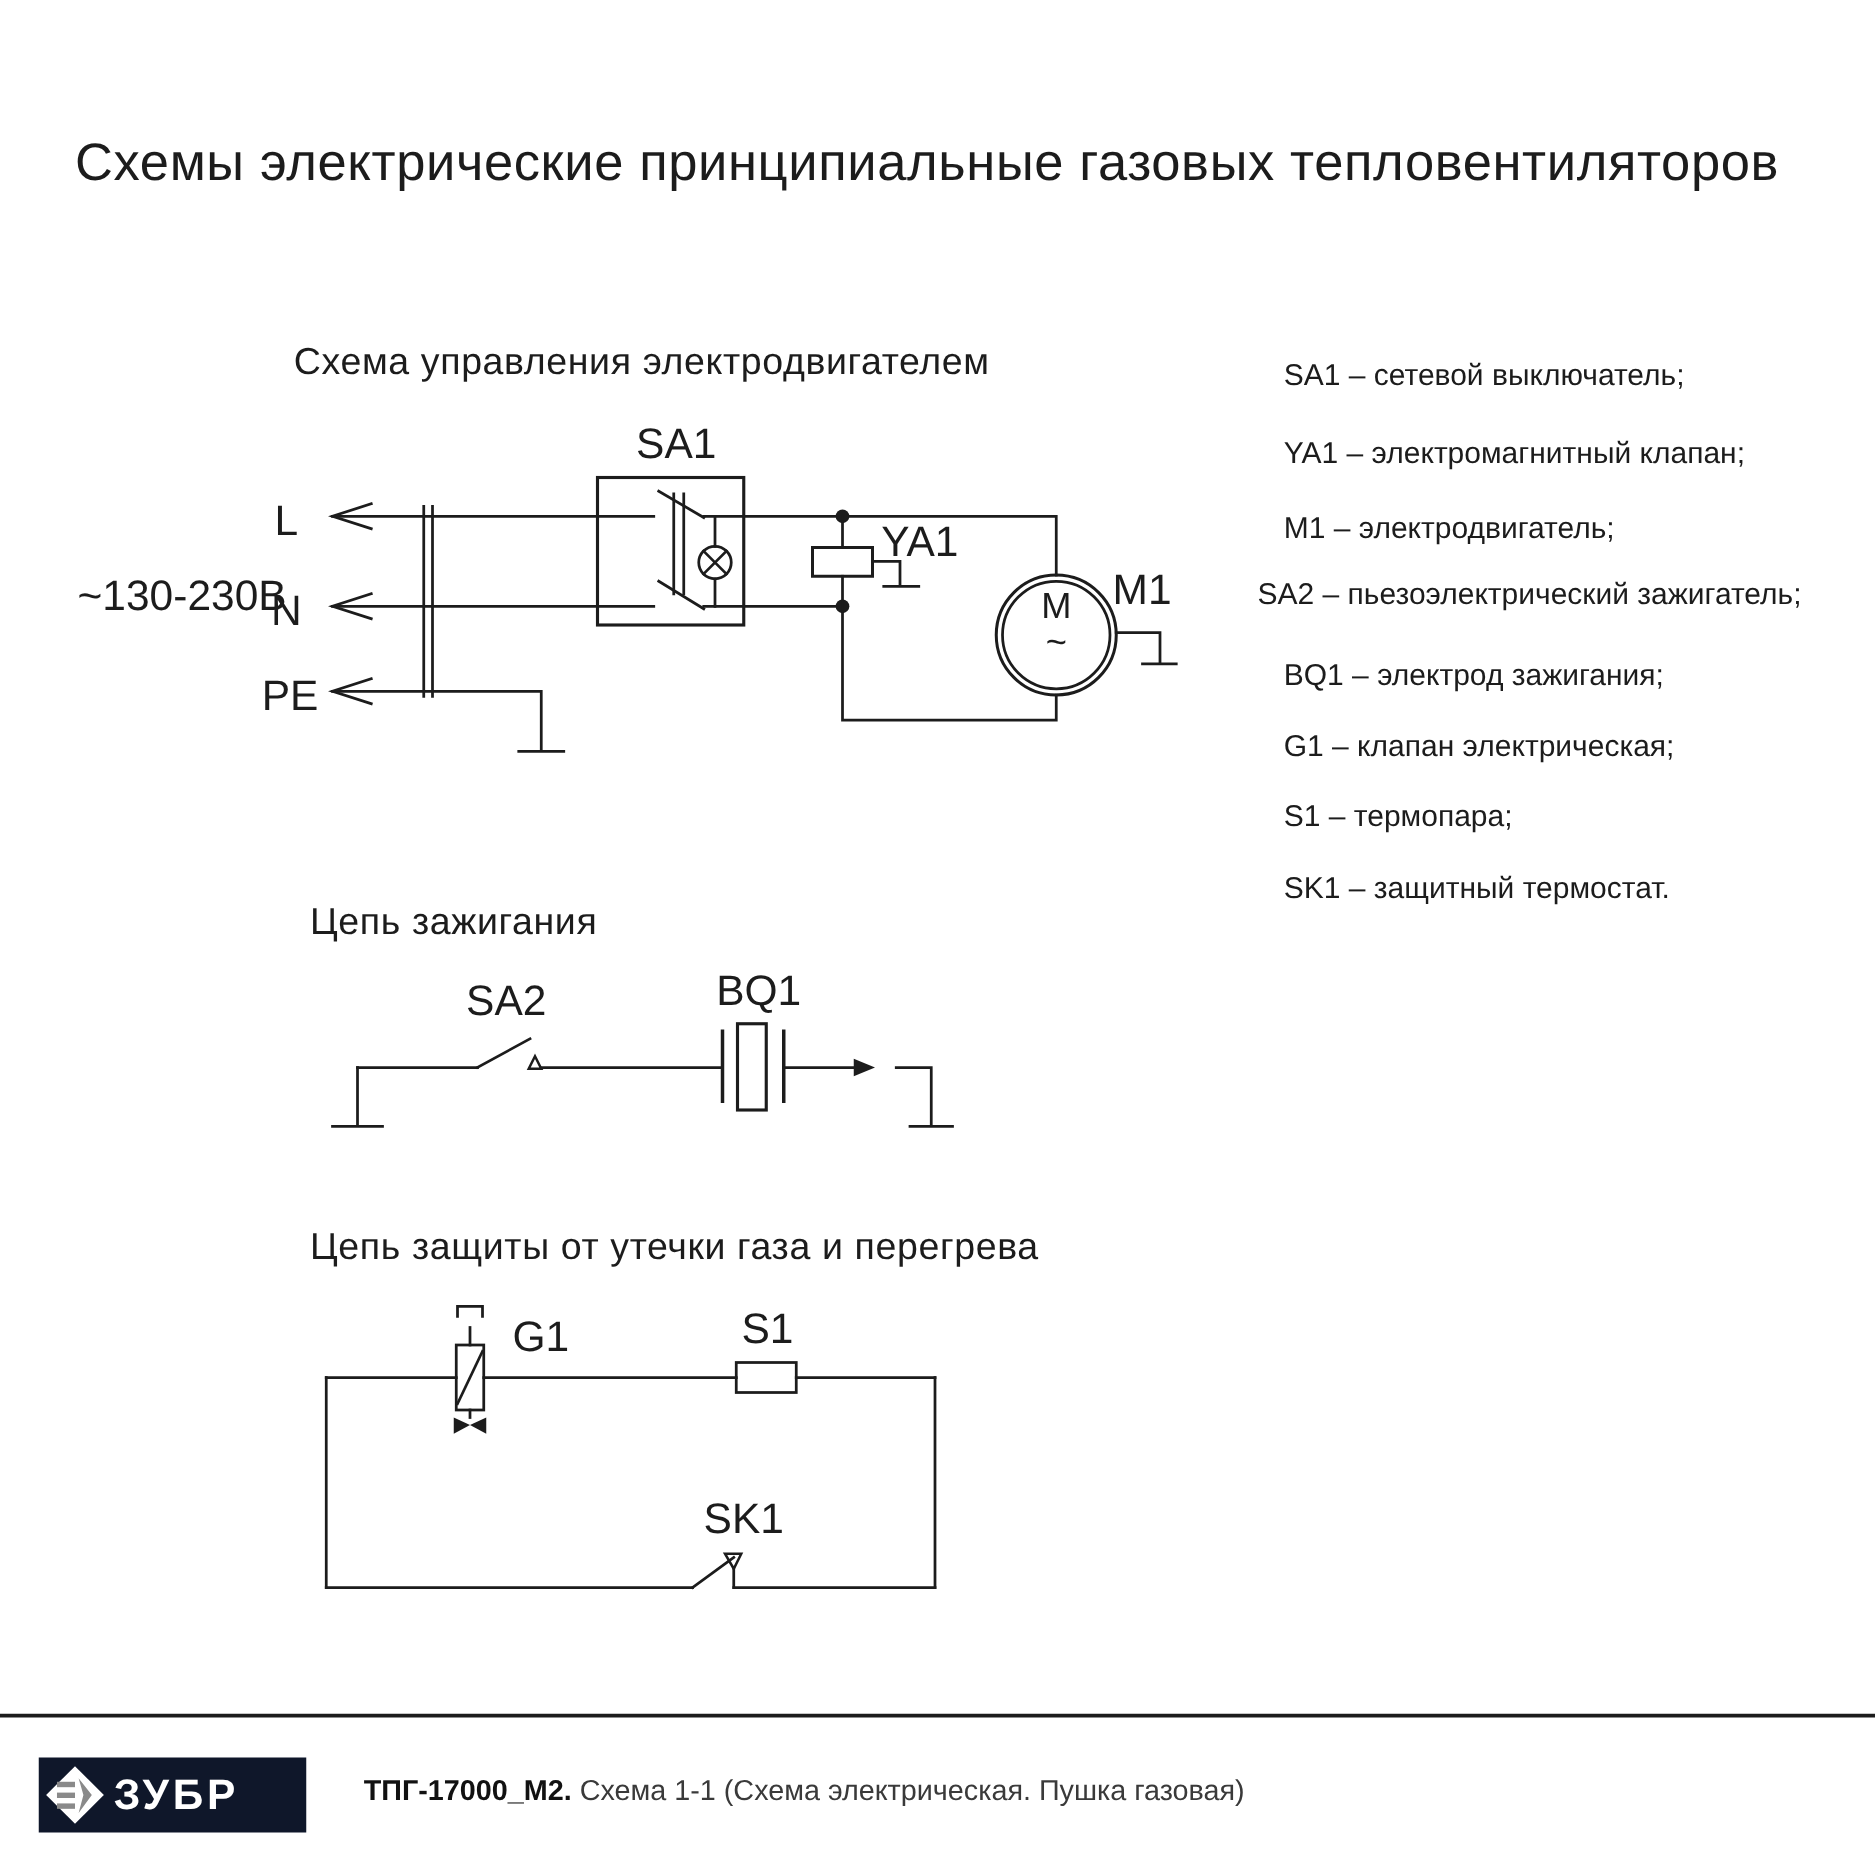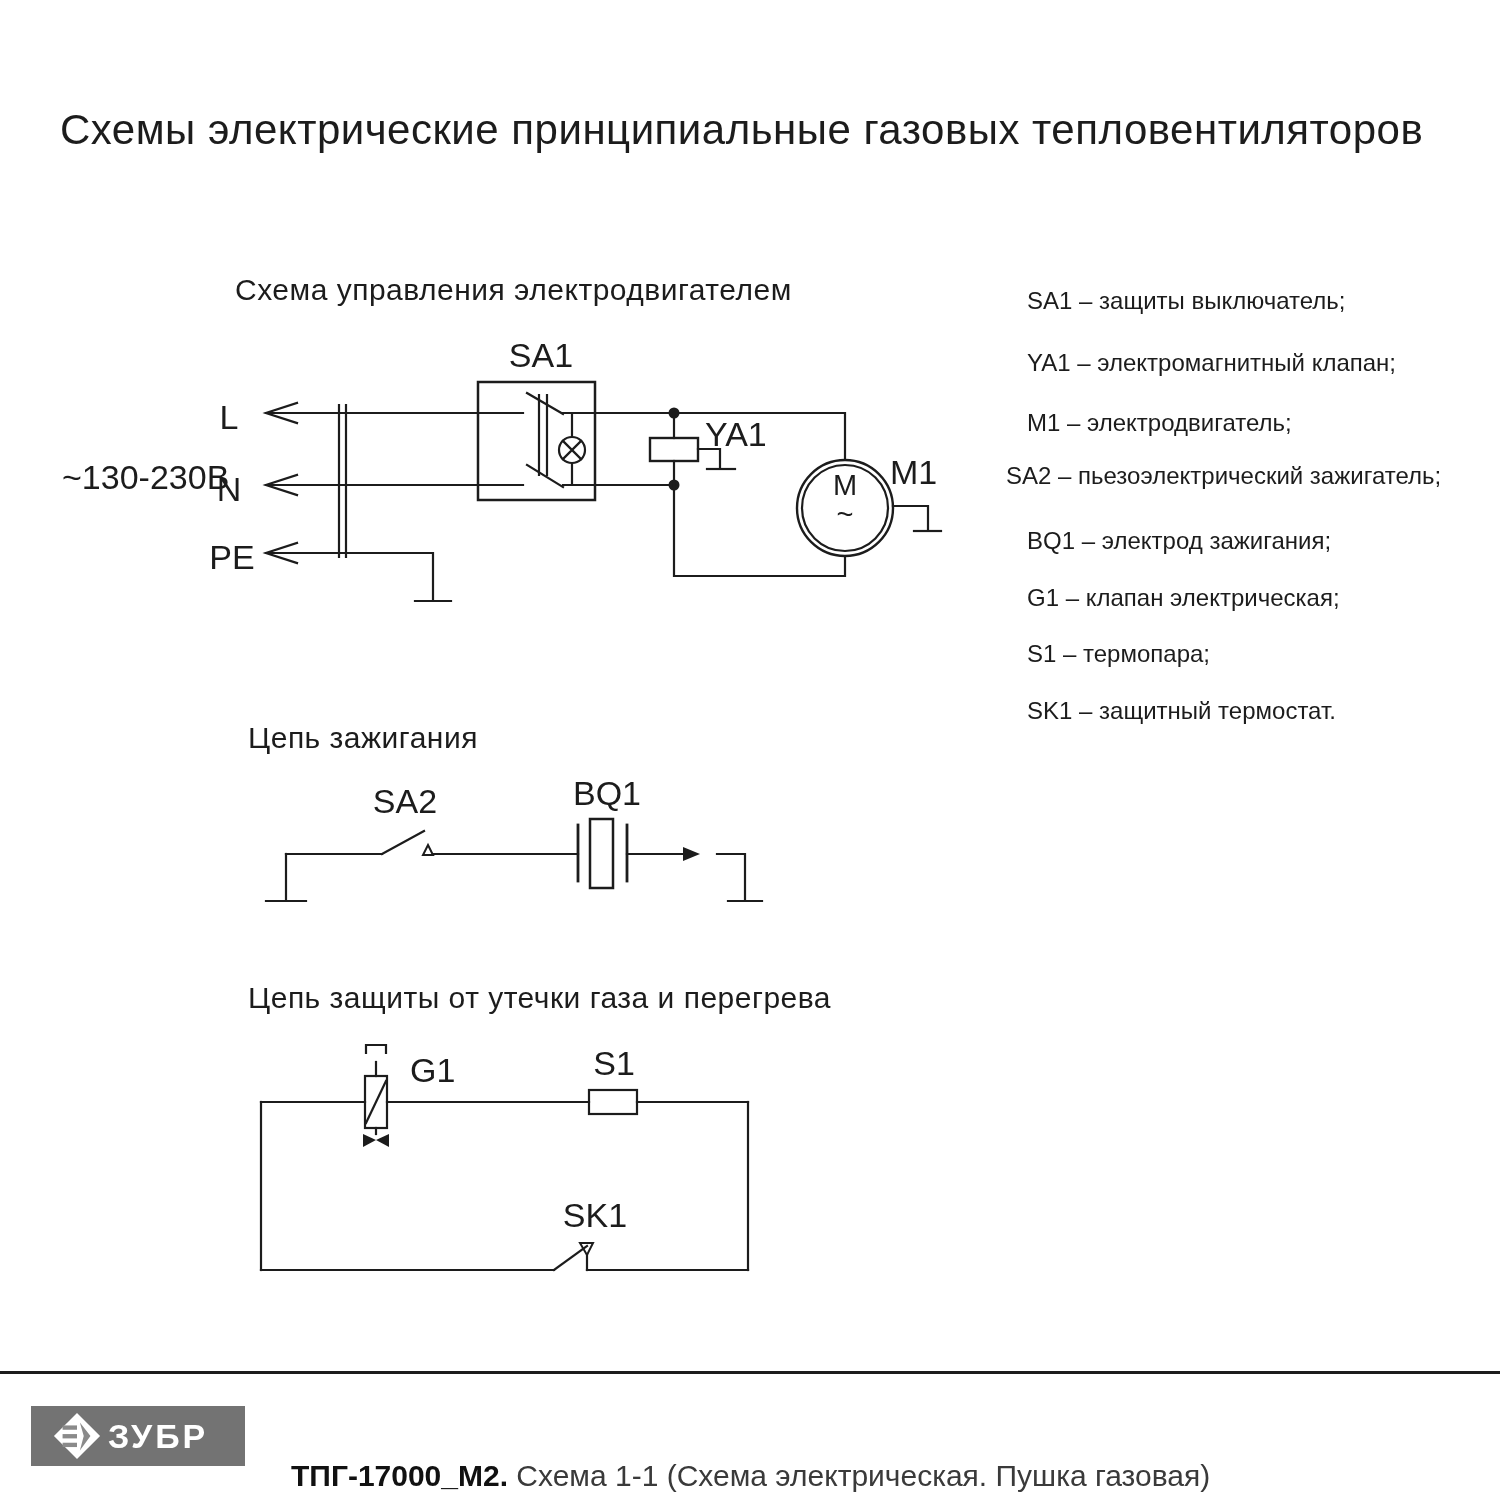--- a/index.html
+++ b/index.html
@@ -7,24 +7,24 @@
           font-family:"Liberation Sans", sans-serif;color:#1c1c1c;}
   .art{position:absolute;left:0;top:0;width:1500px;height:1500px;}
   .lbl{position:absolute;white-space:nowrap;color:#1c1c1c;line-height:1.1;}
   .c{text-align:center;}
   .t-page{font-size:42px;letter-spacing:0.5px;}
   .t-sec{font-size:30px;letter-spacing:0.5px;}
   .t-ref{font-size:34px;}
   .t-leg{font-size:24px;}
   .t-m{font-size:29px;}
   .footer-rule{position:absolute;left:0;top:1371px;width:1500px;height:3px;background:#1c1c1c;}
-  .logo{position:absolute;left:31px;top:1406px;width:214px;height:60px;background:#737373;
-        display:flex;align-items:center;gap:6px;padding-left:21px;box-sizing:border-box;}
+  .logo{position:absolute;left:31px;top:1406px;width:214px;height:60px;background:#0f172a;
+        display:flex;align-items:center;gap:6px;padding-left:4px;box-sizing:border-box;}
   .logo-text{color:#ffffff;font-size:34px;font-weight:bold;letter-spacing:3px;}
-  .footer-text{position:absolute;left:291px;top:1459px;font-size:30px;white-space:nowrap;}
+  .footer-text{position:absolute;left:291px;top:1419px;font-size:23px;white-space:nowrap;}
   .footer-model{font-weight:bold;color:#111111;}
   .footer-caption{font-weight:300;color:#3a3a3a;}
 </style>
 </head>
 <body>
 
 <div class="canvas">
 
   <svg class="art" viewBox="0 0 1500 1500" fill="none" stroke="#1c1c1c" stroke-width="2.2" stroke-linecap="square">
 
@@ -125,21 +125,21 @@
   <div class="lbl t-sec" style="left:248px;top:721px;">Цепь зажигания</div>
   <div class="lbl t-ref c" style="left:365px;top:783px;width:80px;">SA2</div>
   <div class="lbl t-ref c" style="left:567px;top:775px;width:80px;">BQ1</div>
 
   <div class="lbl t-sec" style="left:248px;top:981px;">Цепь защиты от утечки газа и перегрева</div>
   <div class="lbl t-ref" style="left:410px;top:1052px;">G1</div>
   <div class="lbl t-ref c" style="left:584px;top:1045px;width:60px;">S1</div>
   <div class="lbl t-ref c" style="left:555px;top:1197px;width:80px;">SK1</div>
 
   <div>
-    <div class="lbl t-leg" style="left:1027px;top:288px;">SA1 – защиты выключатель;</div>
+    <div class="lbl t-leg" style="left:1027px;top:288px;">SA1 – сетевой выключатель;</div>
     <div class="lbl t-leg" style="left:1027px;top:350px;">YA1 – электромагнитный клапан;</div>
     <div class="lbl t-leg" style="left:1027px;top:410px;">M1 – электродвигатель;</div>
     <div class="lbl t-leg" style="left:990px;top:463px;margin-left:16px;">SA2 – пьезоэлектрический зажигатель;</div>
     <div class="lbl t-leg" style="left:1027px;top:528px;">BQ1 – электрод зажигания;</div>
     <div class="lbl t-leg" style="left:1027px;top:585px;">G1 – клапан электрическая;</div>
     <div class="lbl t-leg" style="left:1027px;top:641px;">S1 – термопара;</div>
     <div class="lbl t-leg" style="left:1027px;top:698px;">SK1 – защитный термостат.</div>
   </div>
 
   <div class="footer-rule"></div>

